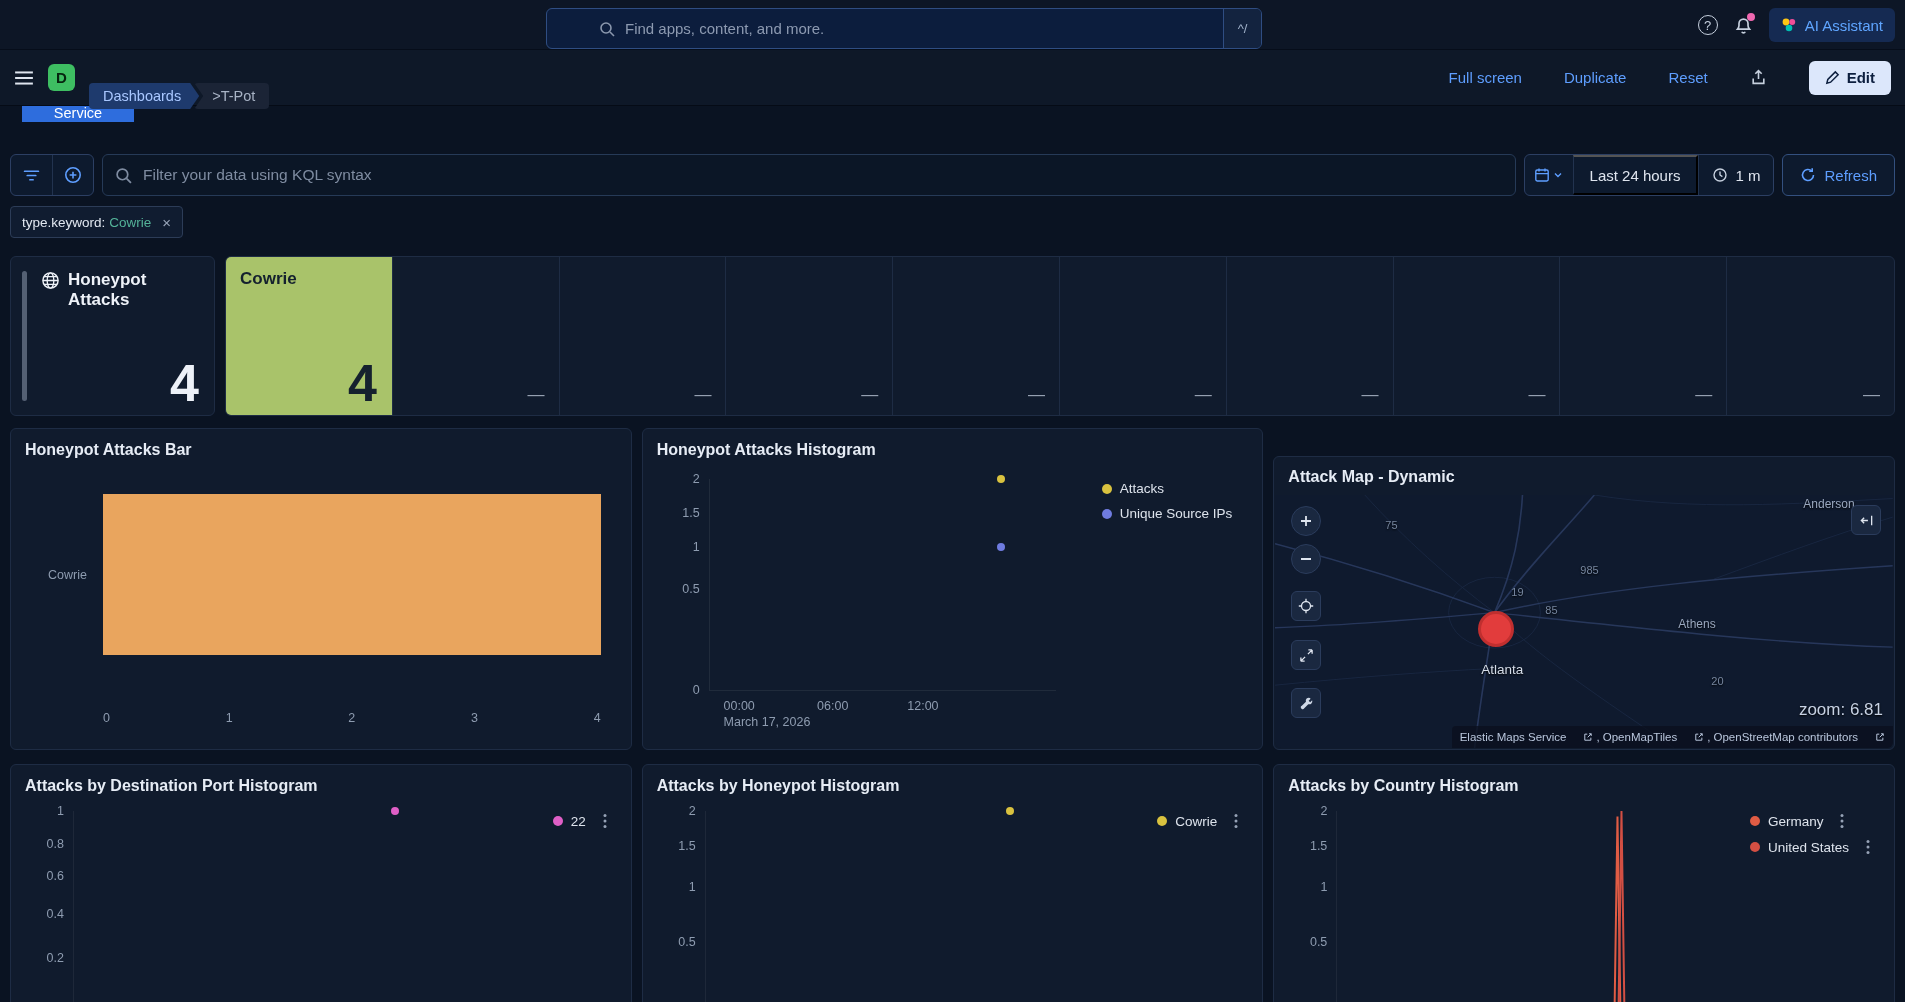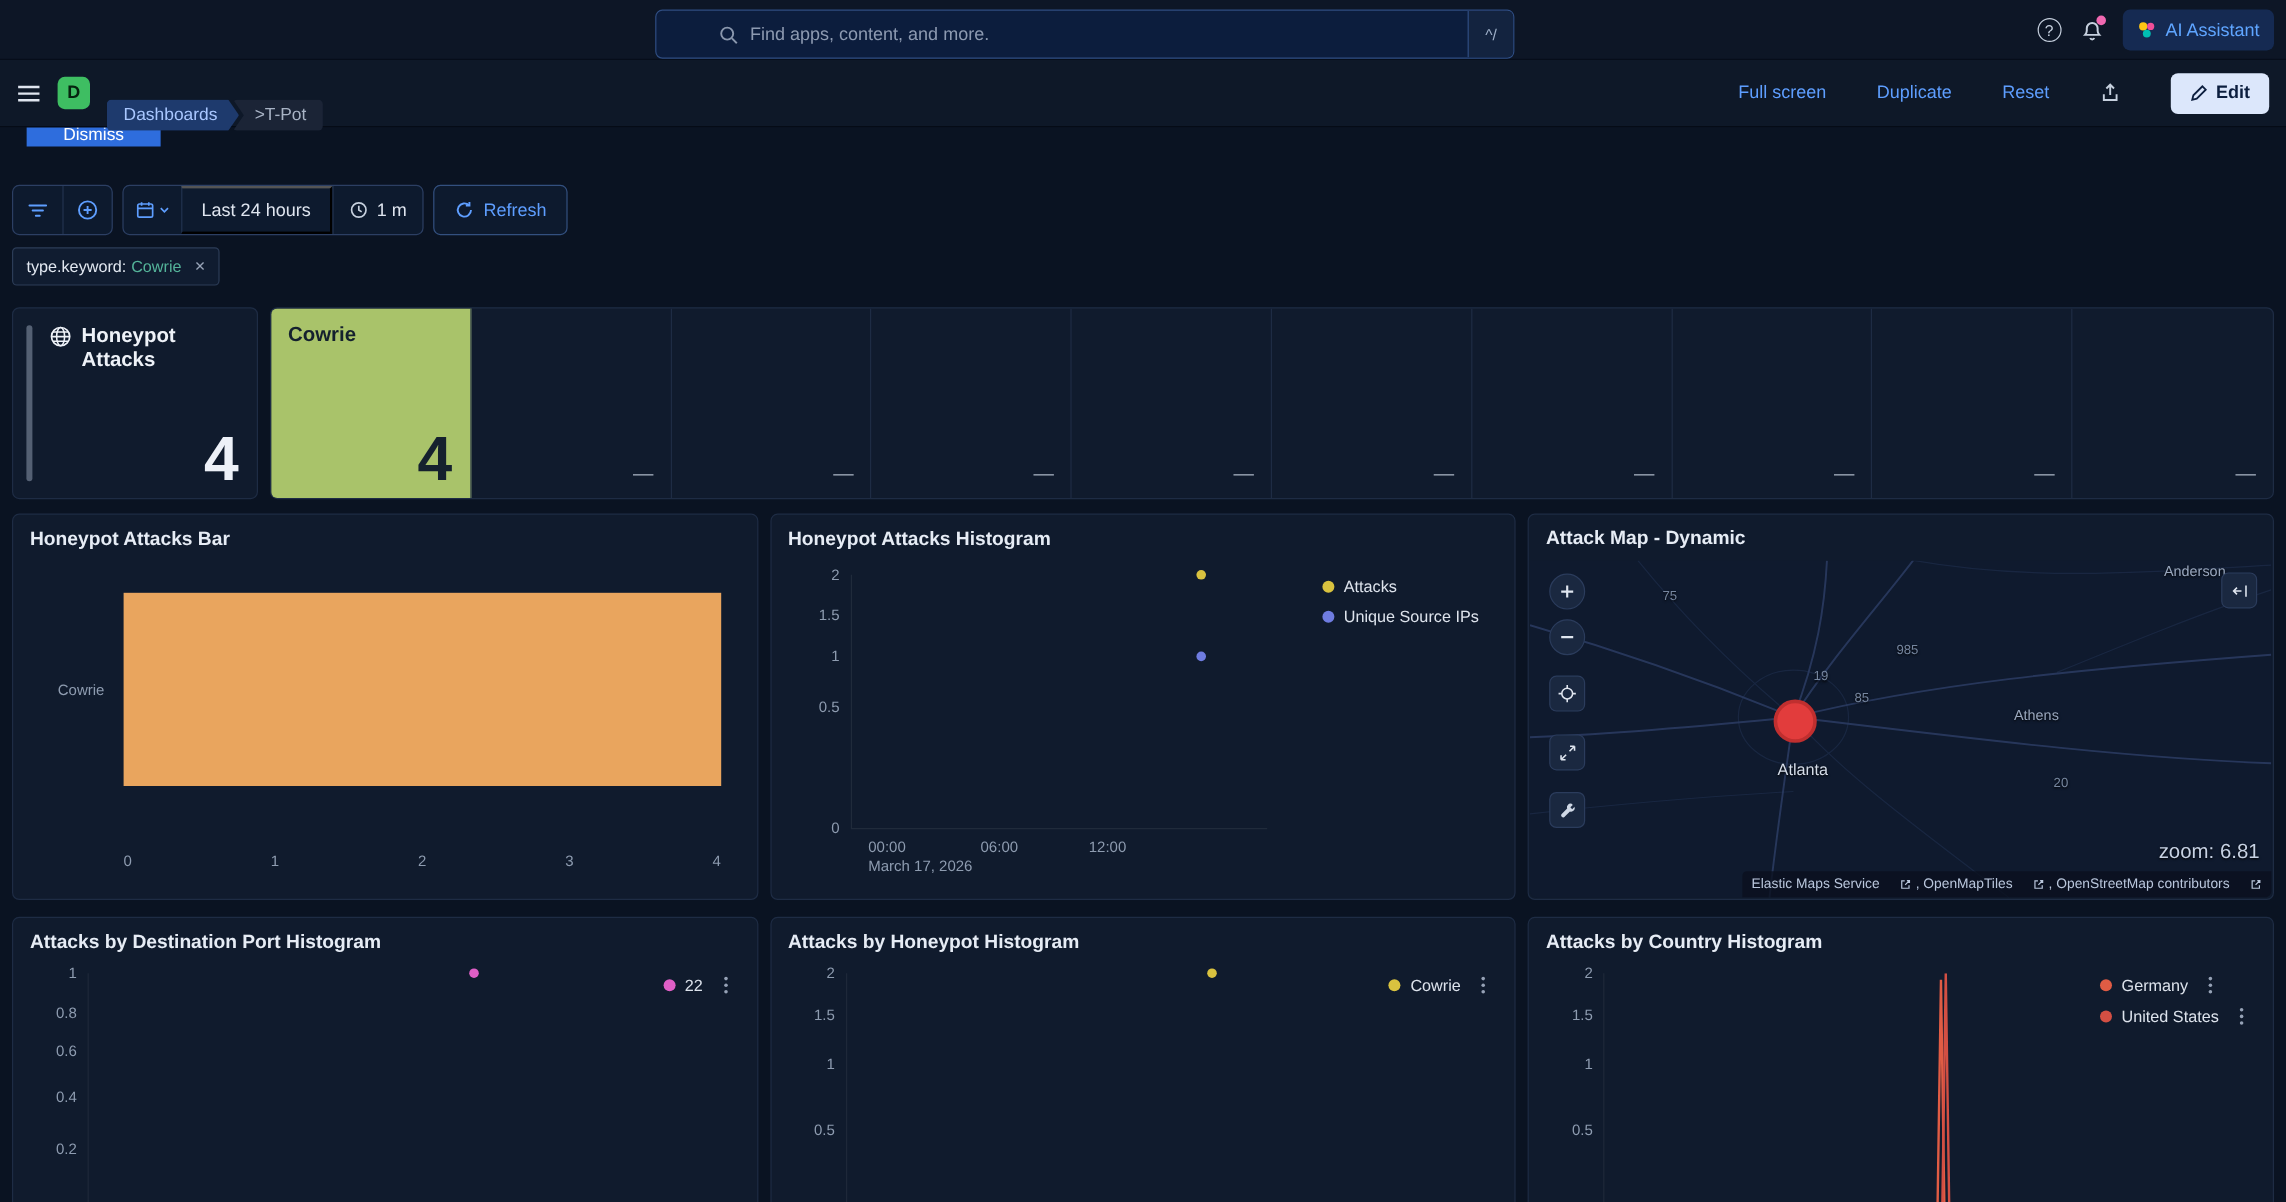--- a/index.html
+++ b/index.html
@@ -121,21 +121,21 @@
 
   
   .hist-plot{position:absolute;left:66px;top:50px;right:206px;bottom:58px;
              border-left:1px solid rgba(255,255,255,.07);border-bottom:1px solid rgba(255,255,255,.07);}
 
   
   .plot3{position:absolute;left:62px;top:46px;right:156px;bottom:0;border-left:1px solid rgba(255,255,255,.06);}
   .spike-svg{position:absolute;inset:0;width:100%;height:100%;}
 
   
-  .map-panel{padding:0;}
+  .map-panel{padding:0;margin-top:28px;}
   .map-panel .panel-title{position:absolute;left:14px;top:11px;z-index:5;}
   .map-area{position:absolute;left:1px;right:1px;top:38px;bottom:1px;background:#0f1a2e;
             border-radius:0 0 6px 6px;overflow:hidden;}
   .map-svg{position:absolute;inset:0;width:100%;height:100%;}
   .map-label{position:absolute;color:#9aa8bf;font-size:12px;text-shadow:0 1px 2px #000;}
   .map-city{color:#d5dde9;font-size:13.5px;}
   .map-road{color:#76869f;font-size:11px;}
   .map-marker{position:absolute;left:203px;top:116px;width:36px;height:36px;border-radius:50%;
               background:#e23c3c;border:3px solid #c02f2f;cursor:pointer;}
   .map-btn{position:absolute;left:16px;width:30px;height:30px;background:#1a2840;border:1px solid #2b3c5c;
@@ -225,38 +225,45 @@
           <path d="M2 14l1-4 8-8 3 3-8 8-4 1z" fill="none" stroke="#0c1e3e" stroke-width="1.6"></path>
         </svg>
         <span>Edit</span>
       </button>
     </div>
   </nav>
 
   <div class="content">
 
     <div class="dismiss-clip">
-      <button class="dismiss-btn">Dismiss</button>
+      <button class="dismiss-btn">Service</button>
     </div>
 
     <div class="query-row">
       <div class="filter-group">
         <button>
           <svg width="17" height="17" viewBox="0 0 16 16">
             <path d="M1.5 4h13M4 8h8M6.5 12h3" fill="none" stroke="#5e9eff" stroke-width="1.6" stroke-linecap="round"></path>
           </svg>
         </button>
         <button>
           <svg width="18" height="18" viewBox="0 0 16 16">
             <circle cx="8" cy="8" r="6.4" fill="none" stroke="#5e9eff" stroke-width="1.4"></circle>
             <path d="M8 5v6M5 8h6" stroke="#5e9eff" stroke-width="1.4"></path>
           </svg>
         </button>
       </div>
 
+      <div class="kql">
+        <svg width="17" height="17" viewBox="0 0 16 16">
+          <circle cx="7" cy="7" r="5" fill="none" stroke="#7f8ca1" stroke-width="1.6"></circle>
+          <line x1="11" y1="11" x2="15" y2="15" stroke="#7f8ca1" stroke-width="1.6"></line>
+        </svg>
+        <input type="text" placeholder="Filter your data using KQL syntax" style="">
+      </div>
 
       <div class="datepicker">
         <button class="dp-cal">
           <svg width="16" height="16" viewBox="0 0 16 16">
             <rect x="1.8" y="3" width="12.4" height="11" rx="1.4" fill="none" stroke="#5e9eff" stroke-width="1.4"></rect>
             <path d="M5 1.5v3M11 1.5v3M1.8 6.6h12.4" stroke="#5e9eff" stroke-width="1.4"></path>
           </svg>
           <svg width="10" height="10" viewBox="0 0 10 10">
             <path d="M2 3.5l3 3 3-3" fill="none" stroke="#5e9eff" stroke-width="1.4"></path>
           </svg>

